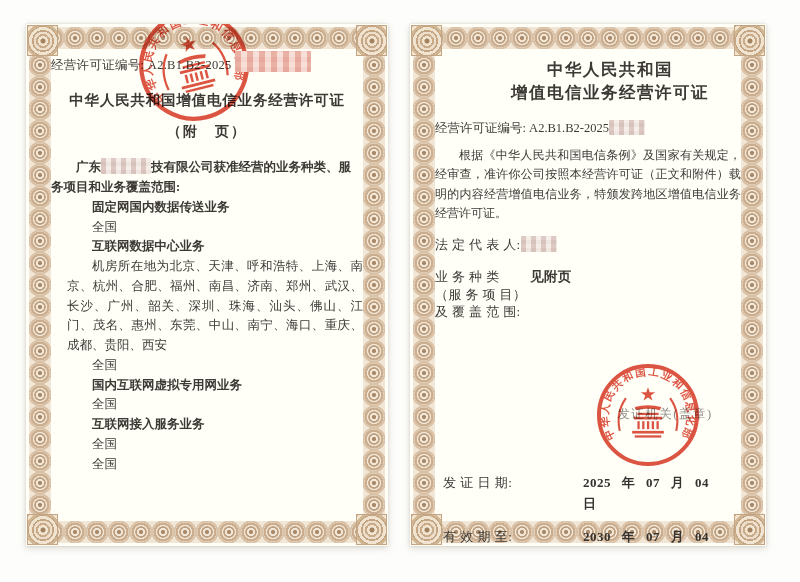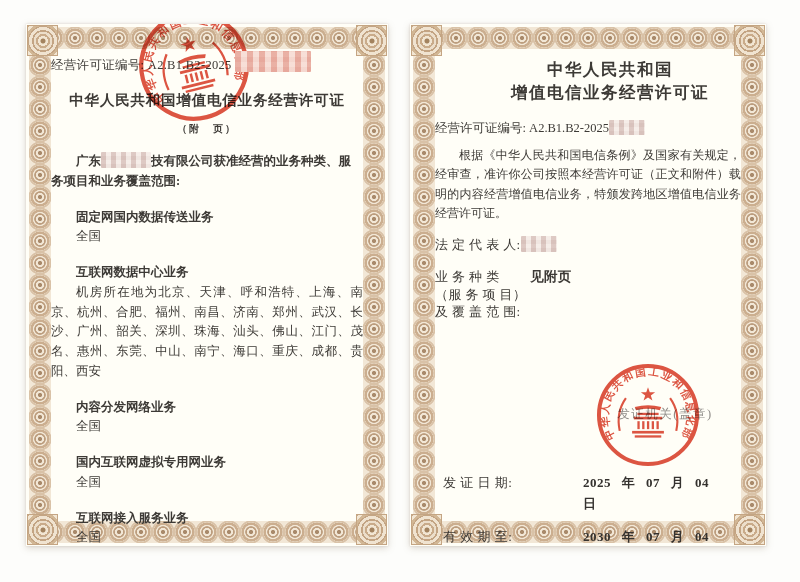--- a/index.html
+++ b/index.html
@@ -40,23 +40,23 @@
       repeating-radial-gradient(circle at 15px 15px, #d2b795 0 2.5px, #f2e6d3 2.5px 5px, #c9ab8a 5px 7px, #ecdeca 7px 9.5px, #c3a483 9.5px 11px, #f0e3d0 11px 14px, #c3a483 14px 15px, rgba(0,0,0,0) 15px);
   }
   .corner.tl{top:1px;left:1px}.corner.tr{top:1px;right:1px}
   .corner.bl{bottom:1px;left:1px}.corner.br{bottom:1px;right:1px}
 
   .cert-content{position:absolute;inset:25px;font-size:12.5px;line-height:1.58;}
 
   
   .l-license{margin-top:2px;letter-spacing:.3px;}
   .l-title{text-align:center;font-weight:bold;font-size:14.5px;letter-spacing:.8px;margin-top:13px;}
-  .l-sub{text-align:center;font-weight:bold;font-size:10px;margin-top:6px;letter-spacing:2px;}
+  .l-sub{text-align:center;font-weight:bold;font-size:14px;margin-top:6px;letter-spacing:2px;}
   .l-intro{margin:15px 0 0 0;text-indent:2em;font-weight:600;}
-  .svc{margin-top:16px;}
+  .svc{margin-top:0;padding-left:16px;}
   .svc-name{margin-left:2em;font-weight:600;}
   .svc-scope{margin-left:2em;}
   .svc-scope.para{margin-left:0;text-indent:2em;text-align:justify;}
 
   
   .r-title{text-align:center;font-weight:bold;font-size:16.5px;letter-spacing:1.5px;line-height:23px;margin-top:9px;padding-left:44px;}
   .r-license{margin-top:15px;font-size:12.5px;}
   .r-body{margin:7px 0 0 0;text-indent:2em;font-size:12px;line-height:19.5px;text-align:justify;}
   .r-row{margin-top:11px;font-size:13px;letter-spacing:.4px;}
   .r-val{font-weight:bold;font-size:13.5px;letter-spacing:.2px;}
@@ -120,21 +120,20 @@
 
     <div class="svc">
       <div class="svc-name">固定网国内数据传送业务</div>
       <div class="svc-scope">全国</div>
     </div>
     <div class="svc">
       <div class="svc-name">互联网数据中心业务</div>
       <div class="svc-scope para">机房所在地为北京、天津、呼和浩特、上海、南京、杭州、合肥、福州、南昌、济南、郑州、武汉、长沙、广州、韶关、深圳、珠海、汕头、佛山、江门、茂名、惠州、东莞、中山、南宁、海口、重庆、成都、贵阳、西安</div>
     </div>
     <div class="svc">
-      <div class="svc-name">内容分发网络业务</div>
       <div class="svc-scope">全国</div>
     </div>
     <div class="svc">
       <div class="svc-name">国内互联网虚拟专用网业务</div>
       <div class="svc-scope">全国</div>
     </div>
     <div class="svc">
       <div class="svc-name">互联网接入服务业务</div>
       <div class="svc-scope">全国</div>
     </div>

